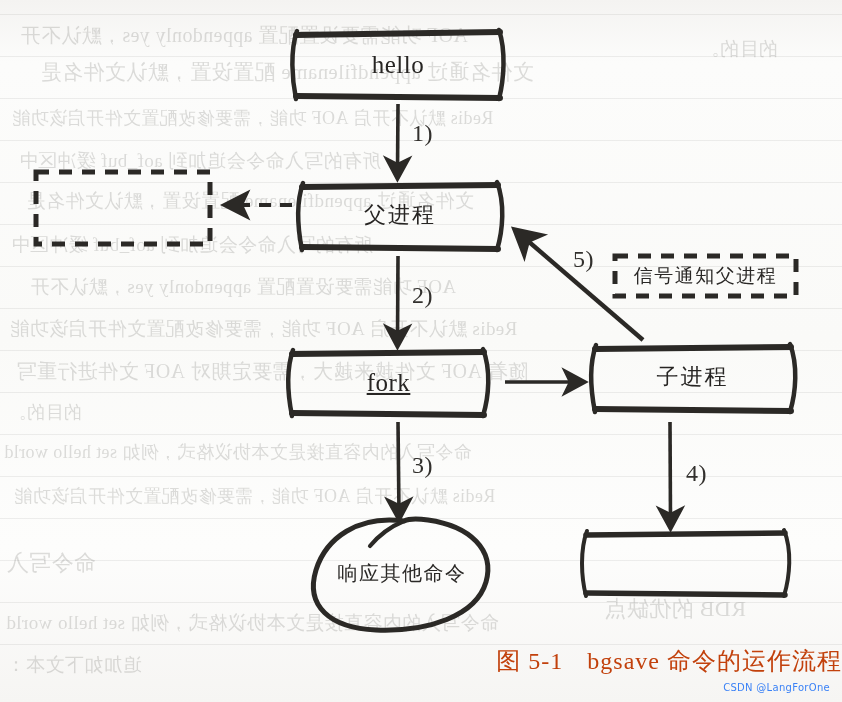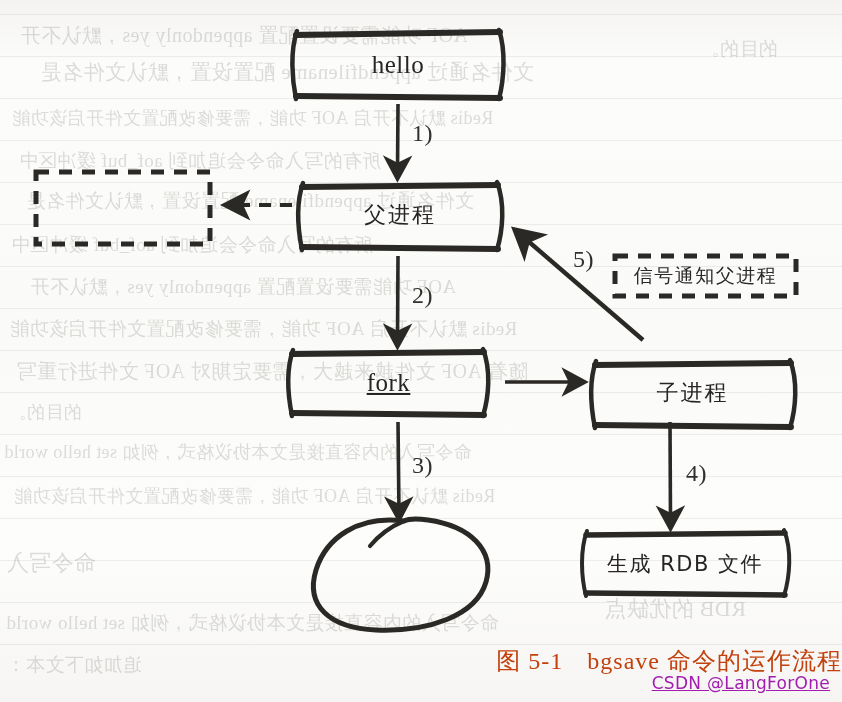--- a/index.html
+++ b/index.html
@@ -150,24 +150,23 @@
   }
   #caption .gap { display: inline-block; width: 24px; }
 
   
   #watermark {
     position: absolute;
     right: 12px;
     bottom: 9px;
     z-index: 7;
     font-family: "DejaVu Sans", "Liberation Sans", sans-serif;
-    font-size: 17px;
-    color: #a21caf;
+    font-size: 10px;
+    color: #3b82f6;
     letter-spacing: .3px;
-    text-decoration: underline;
   }
 </style>
 </head>
 <body>
 
 <div id="page">
 
   <div id="paper-texture"></div>
   <div id="rule-lines">
     <div class="rule" style="top:14px"></div>
@@ -231,46 +230,46 @@
   <div class="node solid latin" style="left:286px; top:348px; width:205px; height:70px;text-decoration:underline;">
     <svg class="frame" viewBox="0 0 205 70" preserveAspectRatio="none">
       <path d="M6,6 L198,4" stroke="#2b2926" stroke-width="6" fill="none" stroke-linecap="round"></path>
       <path d="M6,65 L198,67" stroke="#2b2926" stroke-width="6" fill="none" stroke-linecap="round"></path>
       <path d="M7,2 C0,22 2,48 6,68" stroke="#2b2926" stroke-width="4.5" fill="none" stroke-linecap="round"></path>
       <path d="M197,1 C205,22 203,48 197,68" stroke="#2b2926" stroke-width="4.5" fill="none" stroke-linecap="round"></path>
     </svg>
     <span class="label">fork</span>
   </div>
 
-  <div class="node solid cjk" style="left:588px; top:360px; width:209px; height:70px;">
+  <div class="node solid cjk" style="left:588px; top:344px; width:209px; height:70px;">
     <svg class="frame" viewBox="0 0 209 70" preserveAspectRatio="none">
       <path d="M7,5 L203,3" stroke="#2b2926" stroke-width="6" fill="none" stroke-linecap="round"></path>
       <path d="M7,65 L203,67" stroke="#2b2926" stroke-width="6" fill="none" stroke-linecap="round"></path>
       <path d="M8,1 C1,21 3,48 7,68" stroke="#2b2926" stroke-width="4.5" fill="none" stroke-linecap="round"></path>
       <path d="M202,0 C210,21 208,48 202,68" stroke="#2b2926" stroke-width="4.5" fill="none" stroke-linecap="round"></path>
     </svg>
     <span class="label">子进程</span>
   </div>
 
   <div class="node solid mixed" style="left:578px; top:530px; width:214px; height:68px;">
     <svg class="frame" viewBox="0 0 214 68" preserveAspectRatio="none">
       <path d="M8,5 L207,3" stroke="#2b2926" stroke-width="5.5" fill="none" stroke-linecap="round"></path>
       <path d="M8,63 L207,65" stroke="#2b2926" stroke-width="5.5" fill="none" stroke-linecap="round"></path>
       <path d="M9,1 C2,20 3,46 8,66" stroke="#2b2926" stroke-width="4" fill="none" stroke-linecap="round"></path>
       <path d="M206,0 C214,20 212,46 206,66" stroke="#2b2926" stroke-width="4" fill="none" stroke-linecap="round"></path>
     </svg>
-    <span class="label">生成 RDB 文件</span>
   </div>
 
   <div class="node oval" style="left:300px; top:512px; width:204px; height:122px;">
     <svg class="frame" viewBox="0 0 204 122" preserveAspectRatio="none">
       <path d="M104,9 C58,3 26,26 16,58 C5,94 30,116 76,118 C128,120 176,104 186,70
                C195,38 170,14 128,8 C118,6.5 110,6 104,9 Z" stroke="#2b2926" stroke-width="5" fill="none" stroke-linejoin="round" stroke-linecap="round"></path>
       <path d="M104,9 C92,14 80,22 70,34" stroke="#2b2926" stroke-width="4.2" fill="none" stroke-linecap="round"></path>
     </svg>
+    <span class="label">响应其他命令</span>
   </div>
 
   <div class="node note" style="left:32px; top:168px; width:182px; height:80px;">
     <svg class="frame" viewBox="0 0 182 80" preserveAspectRatio="none">
       <rect x="4" y="4" width="174" height="72" fill="none" stroke="#2b2926" stroke-width="5" stroke-dasharray="13 10" stroke-linecap="butt"></rect>
     </svg>
   </div>
 
   <div class="node note" style="left:611px; top:252px; width:189px; height:48px;">
     <svg class="frame" viewBox="0 0 189 48" preserveAspectRatio="none">

